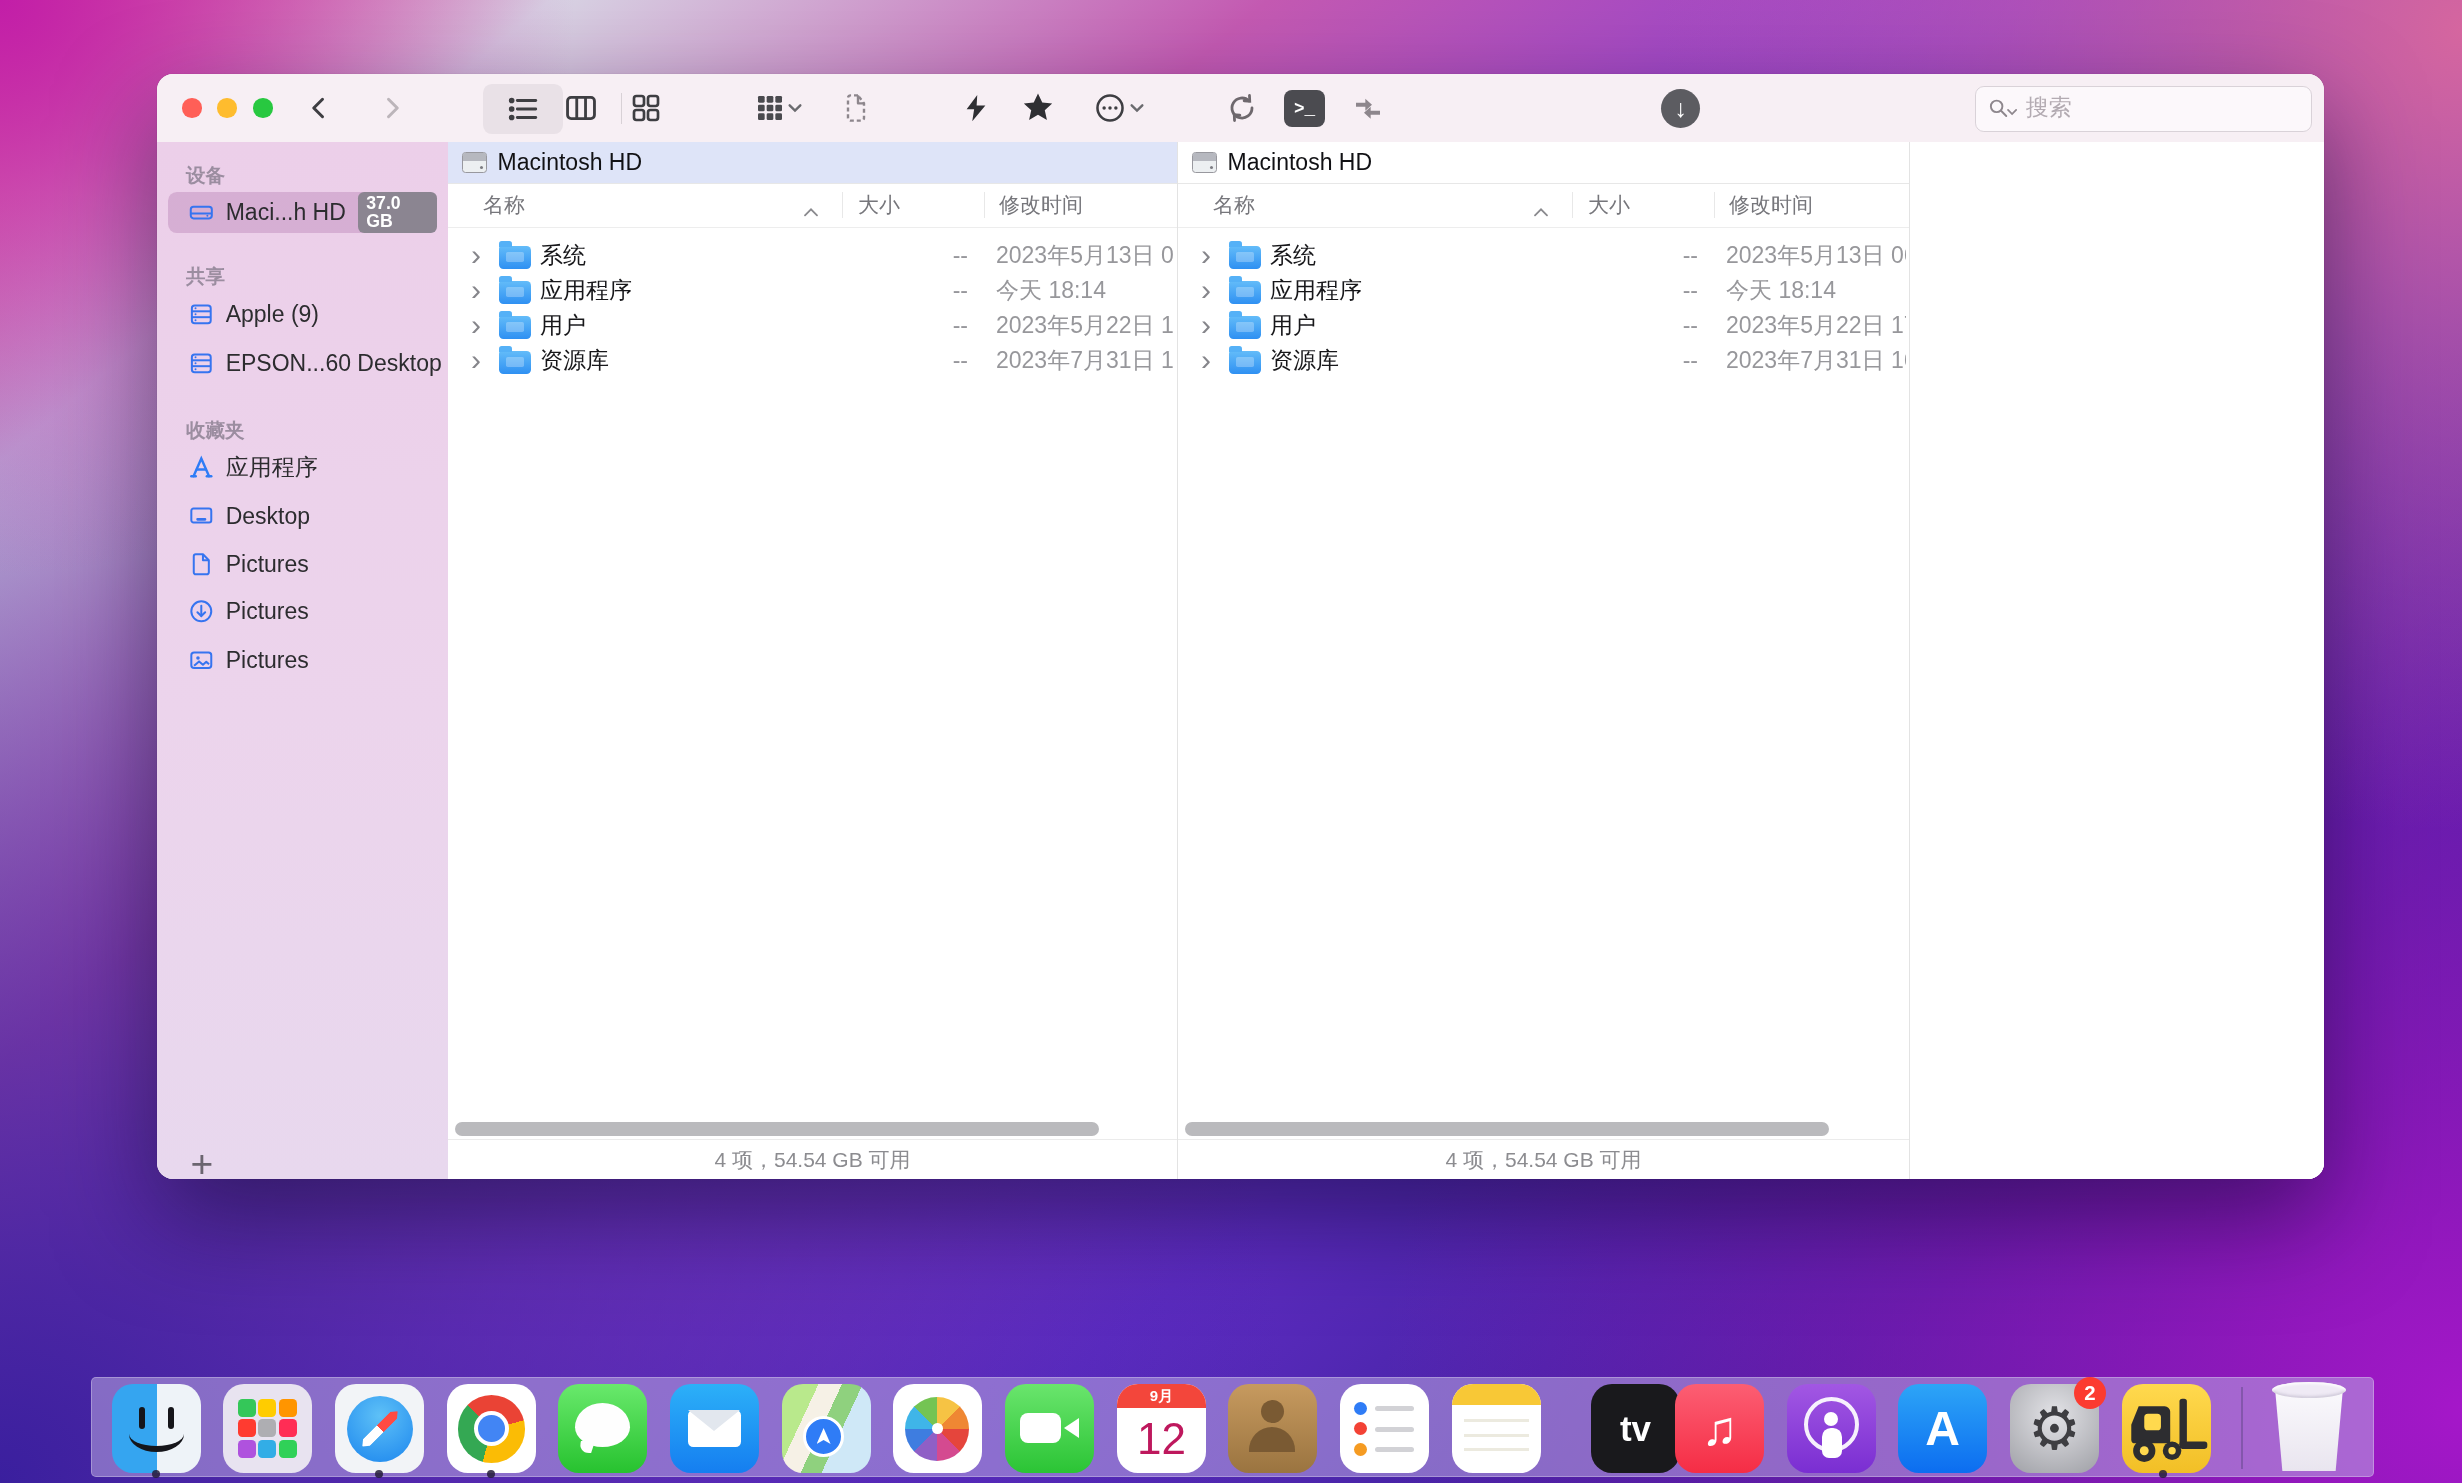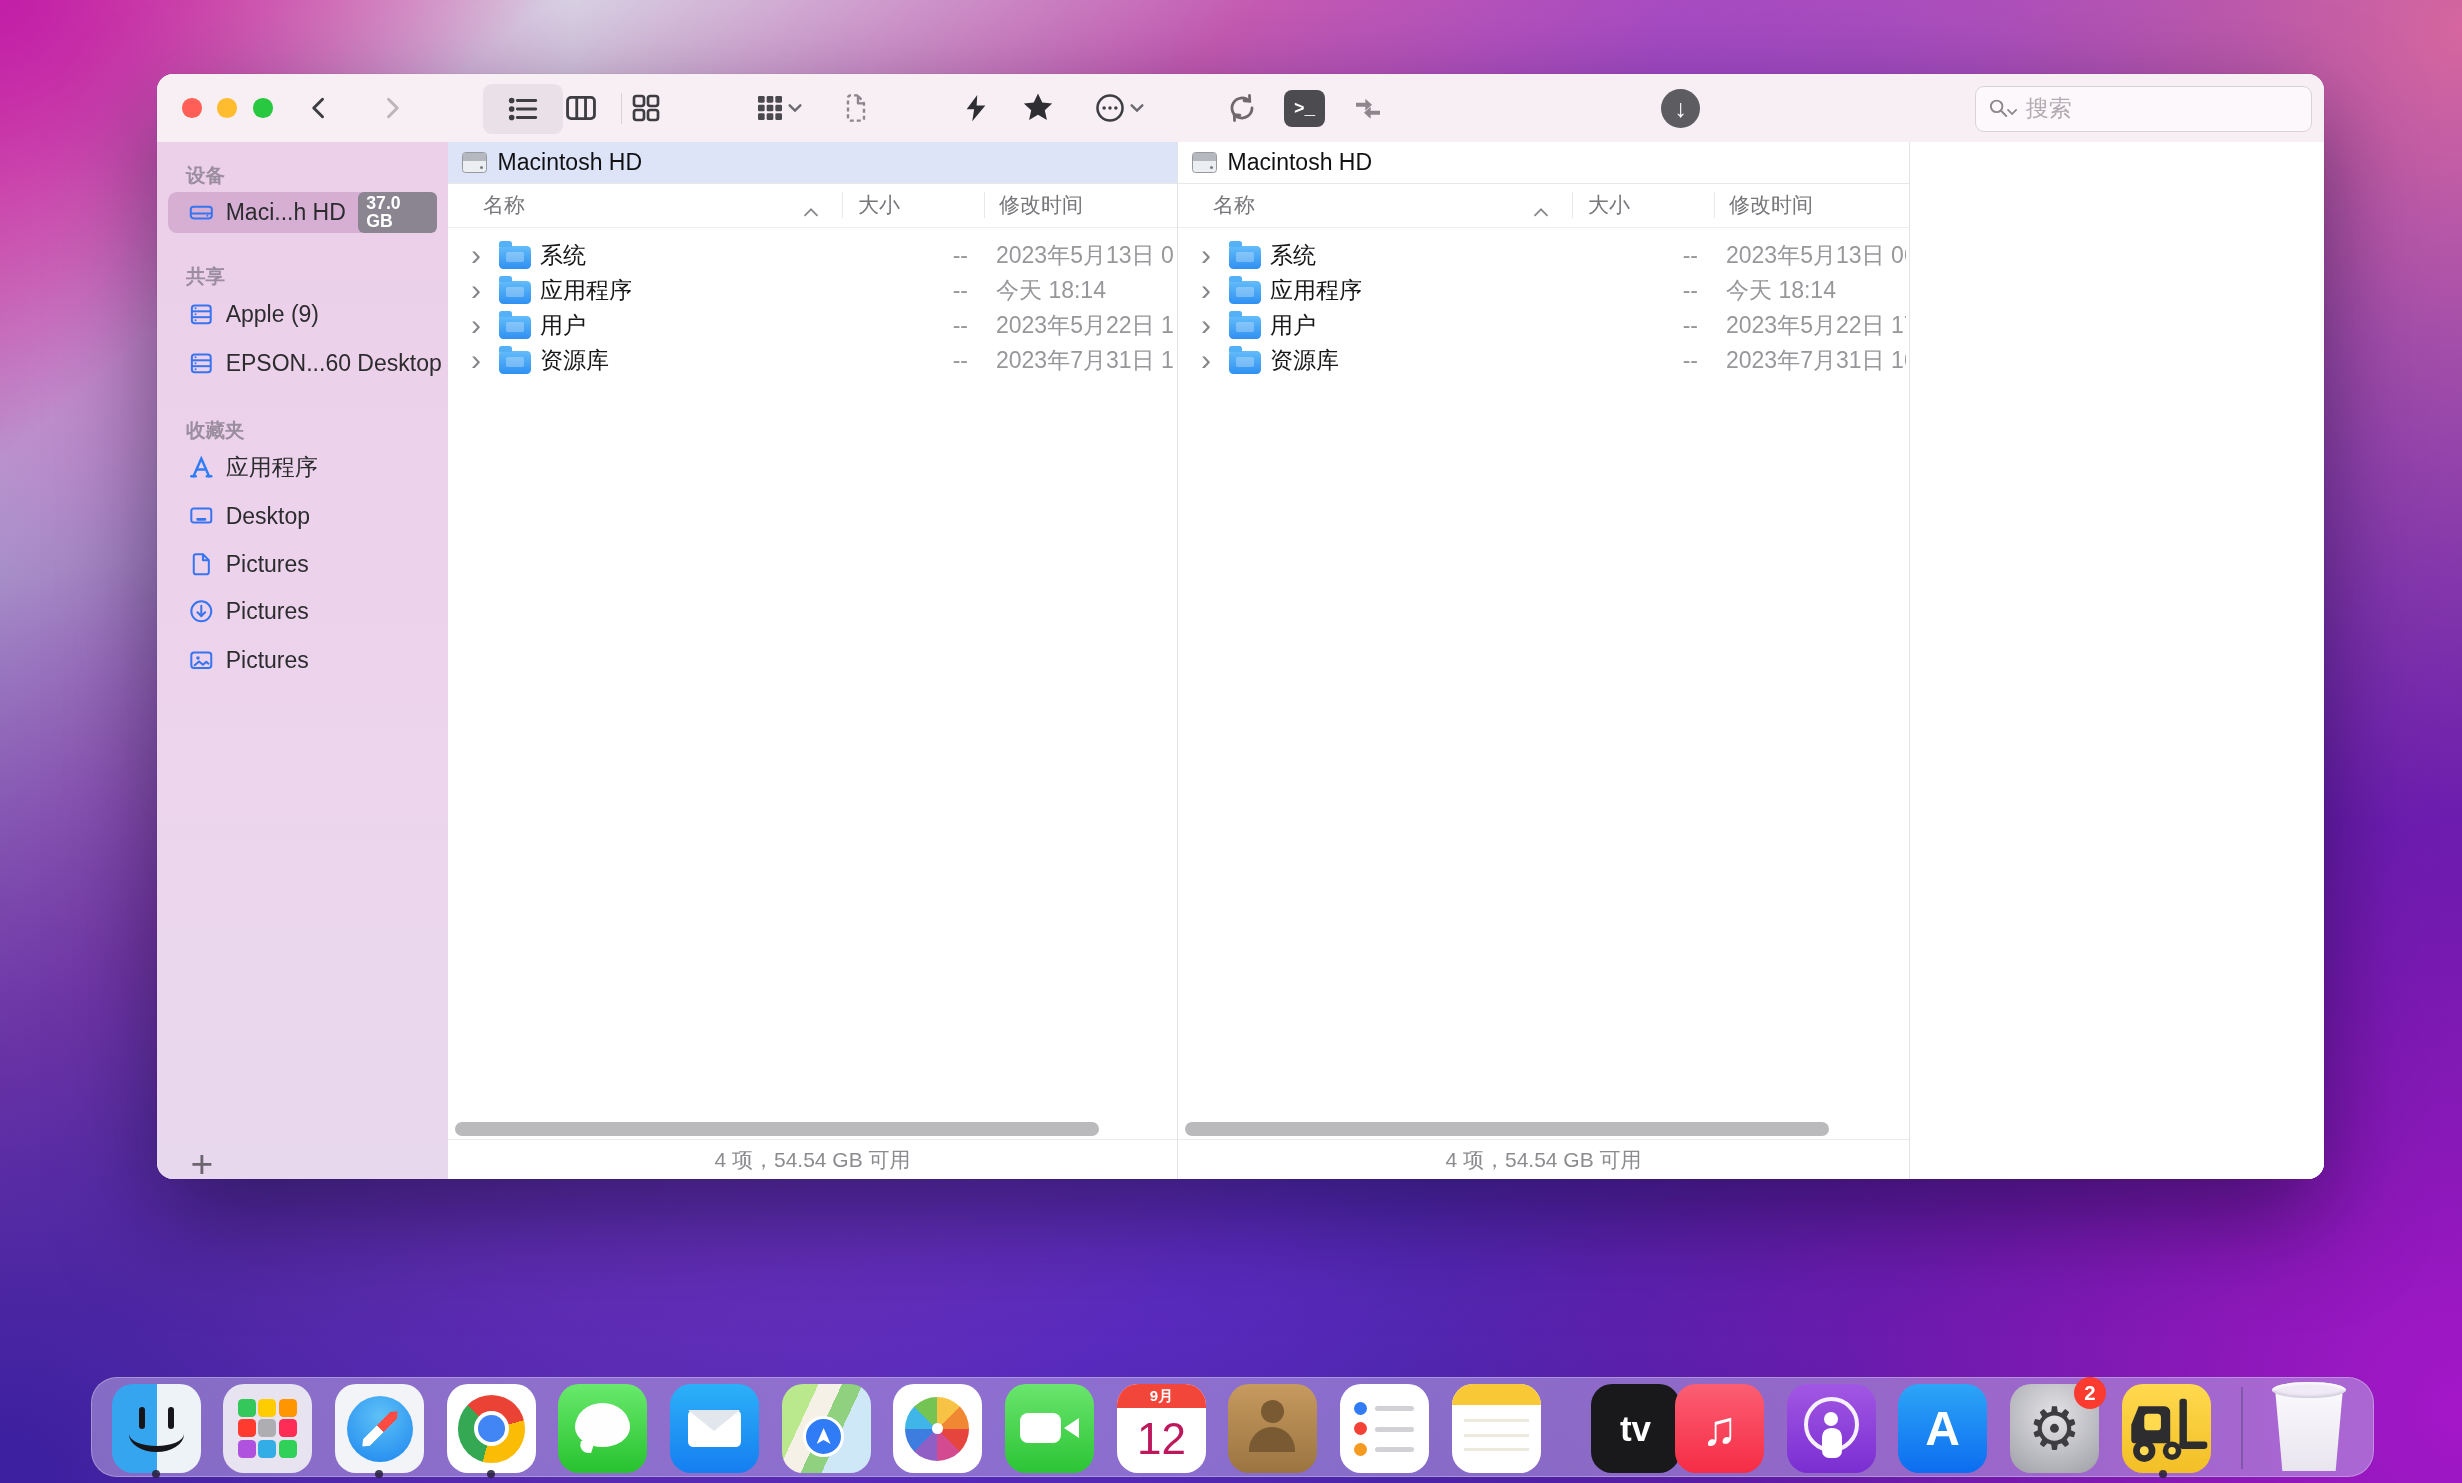--- a/index.html
+++ b/index.html
@@ -24,21 +24,21 @@
     display:flex;align-items:center;justify-content:center;}
   .tb-divider{position:absolute;left:464px;top:18.6px;width:0.9px;height:31px;background:#d8d1d6;}
   .term-box{position:absolute;left:1127px;top:16px;width:41px;height:37px;background:#4b4b50;border-radius:8px;
     color:#fff;font-family:"Liberation Mono","DejaVu Sans Mono",monospace;font-size:17.7px;font-weight:bold;
     display:flex;align-items:center;justify-content:center;}
   .dl-circle{position:absolute;left:1504px;top:15px;width:39px;height:39px;border-radius:50%;background:#5c5c61;
     color:#fff;font-size:25px;font-weight:bold;display:flex;align-items:center;justify-content:center;}
   .search{position:absolute;left:1818px;top:11.5px;width:337px;height:46px;border:1.3px solid #d9d2d8;background:#fcf8fb;
     border-radius:8.9px;display:flex;align-items:center;padding:0 10.6px;box-sizing:border-box;}
   .search input{border:none;outline:none;background:transparent;font-size:23px;color:#be185d;width:100%;
-    font-family:Liberation Sans, sans-serif;}
+    font-family:Liberation Mono, monospace;}
   .search input::placeholder{color:#b3abb2}
   
   .sidebar{position:absolute;left:0;top:68px;width:291px;bottom:0;
     background:linear-gradient(180deg,#eccfe9 0%,#ecd4ec 55%,#e8d8ee 100%);
     border-right:0.9px solid rgba(0,0,0,.05);}
   .sb-header{position:absolute;left:29px;font-size:19.5px;font-weight:bold;color:#9b8da0;}
   .sb-row{position:absolute;left:10.6px;width:269px;height:41px;border-radius:8.9px;display:flex;align-items:center;}
   .sb-row.selected{background:rgba(178,120,176,.38);}
   .sb-row .sbicon{width:28px;height:28px;margin-left:19.5px;display:flex;align-items:center;justify-content:center;flex:none;}
   .sb-row .sblabel{margin-left:10.6px;font-size:23px;color:#2c2c2f;white-space:nowrap;}
@@ -75,21 +75,21 @@
   .folder::before{content:"";position:absolute;top:-4.4px;left:0;width:13.3px;height:6.2px;background:#55b1f7;border-radius:2.7px 2.7px 0 0;}
   .folder::after{content:"";position:absolute;left:7px;top:6.2px;right:7px;height:9.8px;border-radius:1.8px;background:rgba(255,255,255,.28);}
   .frow .fname{position:absolute;left:92px;top:0;line-height:35px;font-size:23px;color:#17171a;}
   .frow .fsize{position:absolute;left:394px;width:126px;top:0;line-height:35px;font-size:23px;color:#97979b;text-align:right;}
   .frow .fdate{position:absolute;left:548px;right:3.5px;top:0;line-height:35px;font-size:23px;color:#97979b;
     white-space:nowrap;overflow:hidden;}
   .hthumb{position:absolute;left:7px;bottom:43px;width:644px;height:14px;border-radius:7px;background:#bababd;}
   .statusbar{position:absolute;left:0;right:0;bottom:0;height:39px;border-top:0.9px solid #ebebeb;
     font-size:21px;color:#8c8c90;text-align:center;line-height:39px;}
   
-  .dock{position:absolute;left:91px;top:1377px;width:2283px;height:100px;border-radius:26px;
+  .dock{position:absolute;left:91px;top:1377px;width:2283px;height:100px;border-radius:5px;
     background:rgba(186,167,226,.55);border:0.9px solid rgba(255,255,255,.28);box-sizing:border-box;}
   .di{position:absolute;top:6.2px;width:89px;height:89px;border-radius:21px;overflow:hidden;}
   .dock-sep{position:absolute;left:2149px;top:8.9px;width:1.8px;height:82px;background:rgba(70,58,105,.35);}
   .run-dot{position:absolute;top:1470px;width:8px;height:8px;border-radius:50%;background:rgba(35,28,58,.85);}
   
   .di-finder{background:linear-gradient(90deg,#35a5f0 0 50%,#eef3f8 50% 100%);}
   .di-finder .eye{position:absolute;top:23px;width:6.2px;height:22px;border-radius:3.5px;background:#15151a;}
   .di-finder .smile{position:absolute;left:17px;top:32px;width:55px;height:30px;border-bottom:6.2px solid #15151a;border-radius:50%;}
   .di-launchpad{background:#e8e3f0;}
   .lp{position:absolute;width:17.7px;height:17.7px;border-radius:4.4px;}

